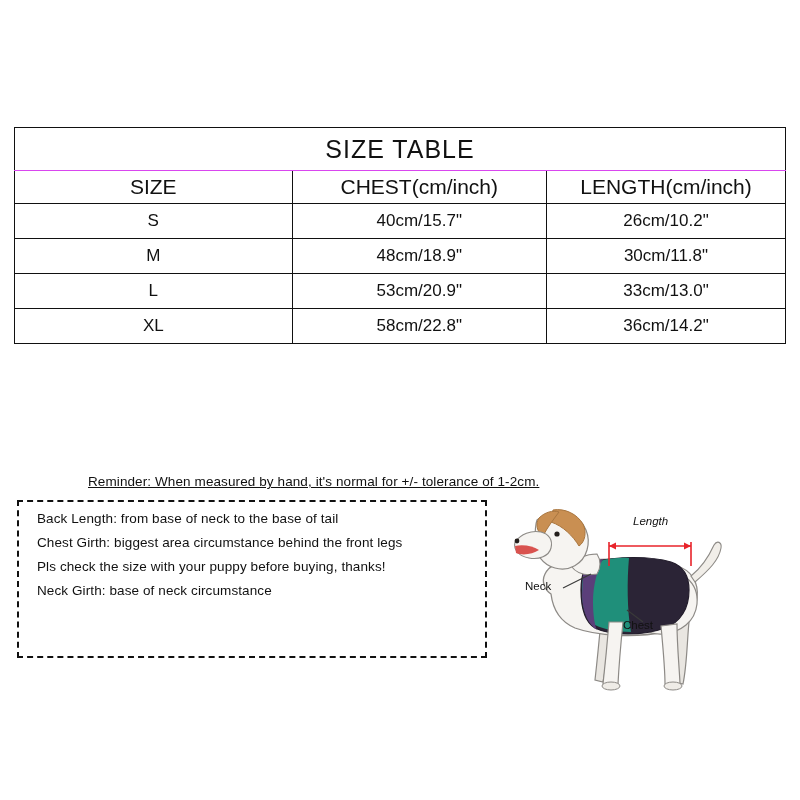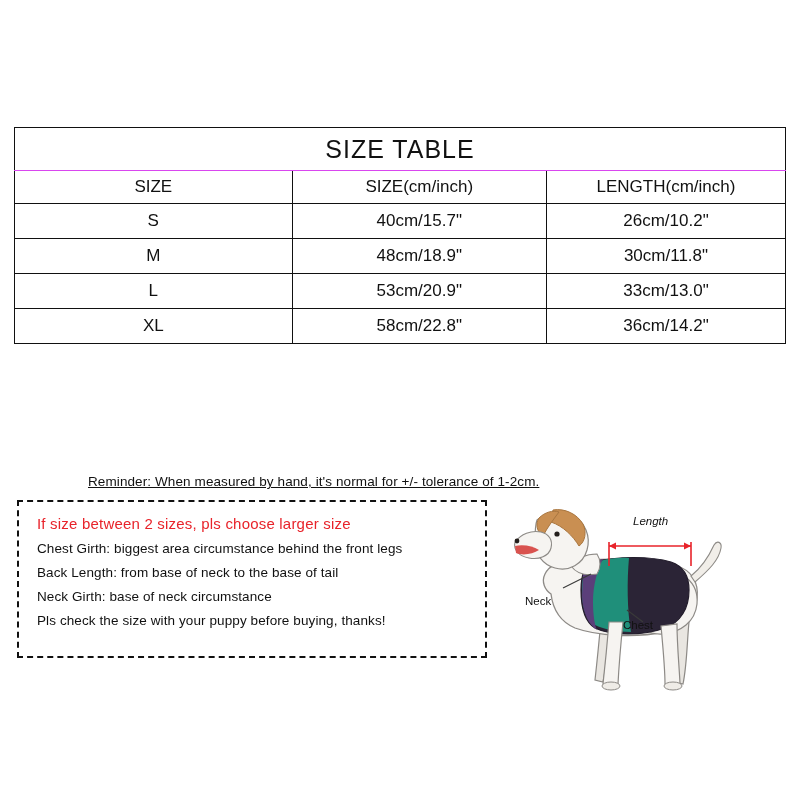--- a/index.html
+++ b/index.html
@@ -38,21 +38,21 @@
     height: 34px;
     font-size: 17px;
   }
   table.size-table tr.title-row td {
     height: 42px;
     font-size: 25px;
     letter-spacing: 1px;
     border-bottom: 1px solid #d946ef;
   }
   table.size-table tr.header-row td {
-    font-size: 17px;
+    font-size: 21px;
     height: 32px;
   }
   col.c-size { width: 36%; }
   col.c-chest { width: 33%; }
   col.c-length { width: 31%; }
 
   
   #reminder-line {
     position: absolute;
     left: 88px;
@@ -97,40 +97,40 @@
   }
   #dog-figure svg { display: block; }
 
   .meas-label {
     position: absolute;
     font-size: 11.5px;
     color: #111111;
     white-space: nowrap;
   }
   #label-length { left: 128px; top: 45px; font-style: italic; }
-  #label-neck   { left: 20px;  top: 110px; margin-top: 15px; }
+  #label-neck   { left: 20px;  top: 110px; }
   #label-chest  { left: 118px; top: 149px; }
 </style>
 </head>
 <body>
 
 <div id="size-table-wrap">
   <table class="size-table">
     <colgroup>
       <col class="c-size">
       <col class="c-chest">
       <col class="c-length">
     </colgroup>
     <tbody>
       <tr class="title-row">
         <td colspan="3">SIZE TABLE</td>
       </tr>
       <tr class="header-row">
         <td>SIZE</td>
-        <td>SIZE(cm/inch)</td>
+        <td>CHEST(cm/inch)</td>
         <td>LENGTH(cm/inch)</td>
       </tr>
       <tr>
         <td>S</td>
         <td>40cm/15.7"</td>
         <td>26cm/10.2"</td>
       </tr>
       <tr>
         <td>M</td>
         <td>48cm/18.9"</td>
@@ -146,25 +146,24 @@
         <td>58cm/22.8"</td>
         <td>36cm/14.2"</td>
       </tr>
     </tbody>
   </table>
 </div>
 
 <div id="reminder-line">Reminder: When measured by hand, it's normal for +/- tolerance of 1-2cm.</div>
 
 <div id="note-box">
-  <div class="note-title">If size between  2 sizes, pls choose larger size</div>
+  <div class="note-line">Back Length: from base of neck to the base of tail</div>
   <div class="note-line">Chest Girth: biggest area circumstance behind the front legs</div>
-  <div class="note-line">Back Length: from base of neck to the base of tail</div>
+  <div class="note-line">Pls check the size with your puppy before buying, thanks!</div>
   <div class="note-line">Neck Girth: base of neck circumstance</div>
-  <div class="note-line">Pls check the size with your puppy before buying, thanks!</div>
 </div>
 
 <div id="dog-figure">
   <svg width="280" height="240" viewBox="0 0 280 240">
 
     <path d="M172 150 C170 175, 172 195, 170 212 L178 214 C182 195, 182 172, 184 152 Z" fill="#e9e6e1" stroke="#8d8a86" stroke-width="1.2"></path>
 
     <path d="M96 150 C94 172, 92 192, 90 210 L98 212 C102 192, 104 170, 106 150 Z" fill="#e9e6e1" stroke="#8d8a86" stroke-width="1.2"></path>
 
     <path d="M60 95 C52 92, 44 96, 40 104 C36 112, 40 120, 46 124

